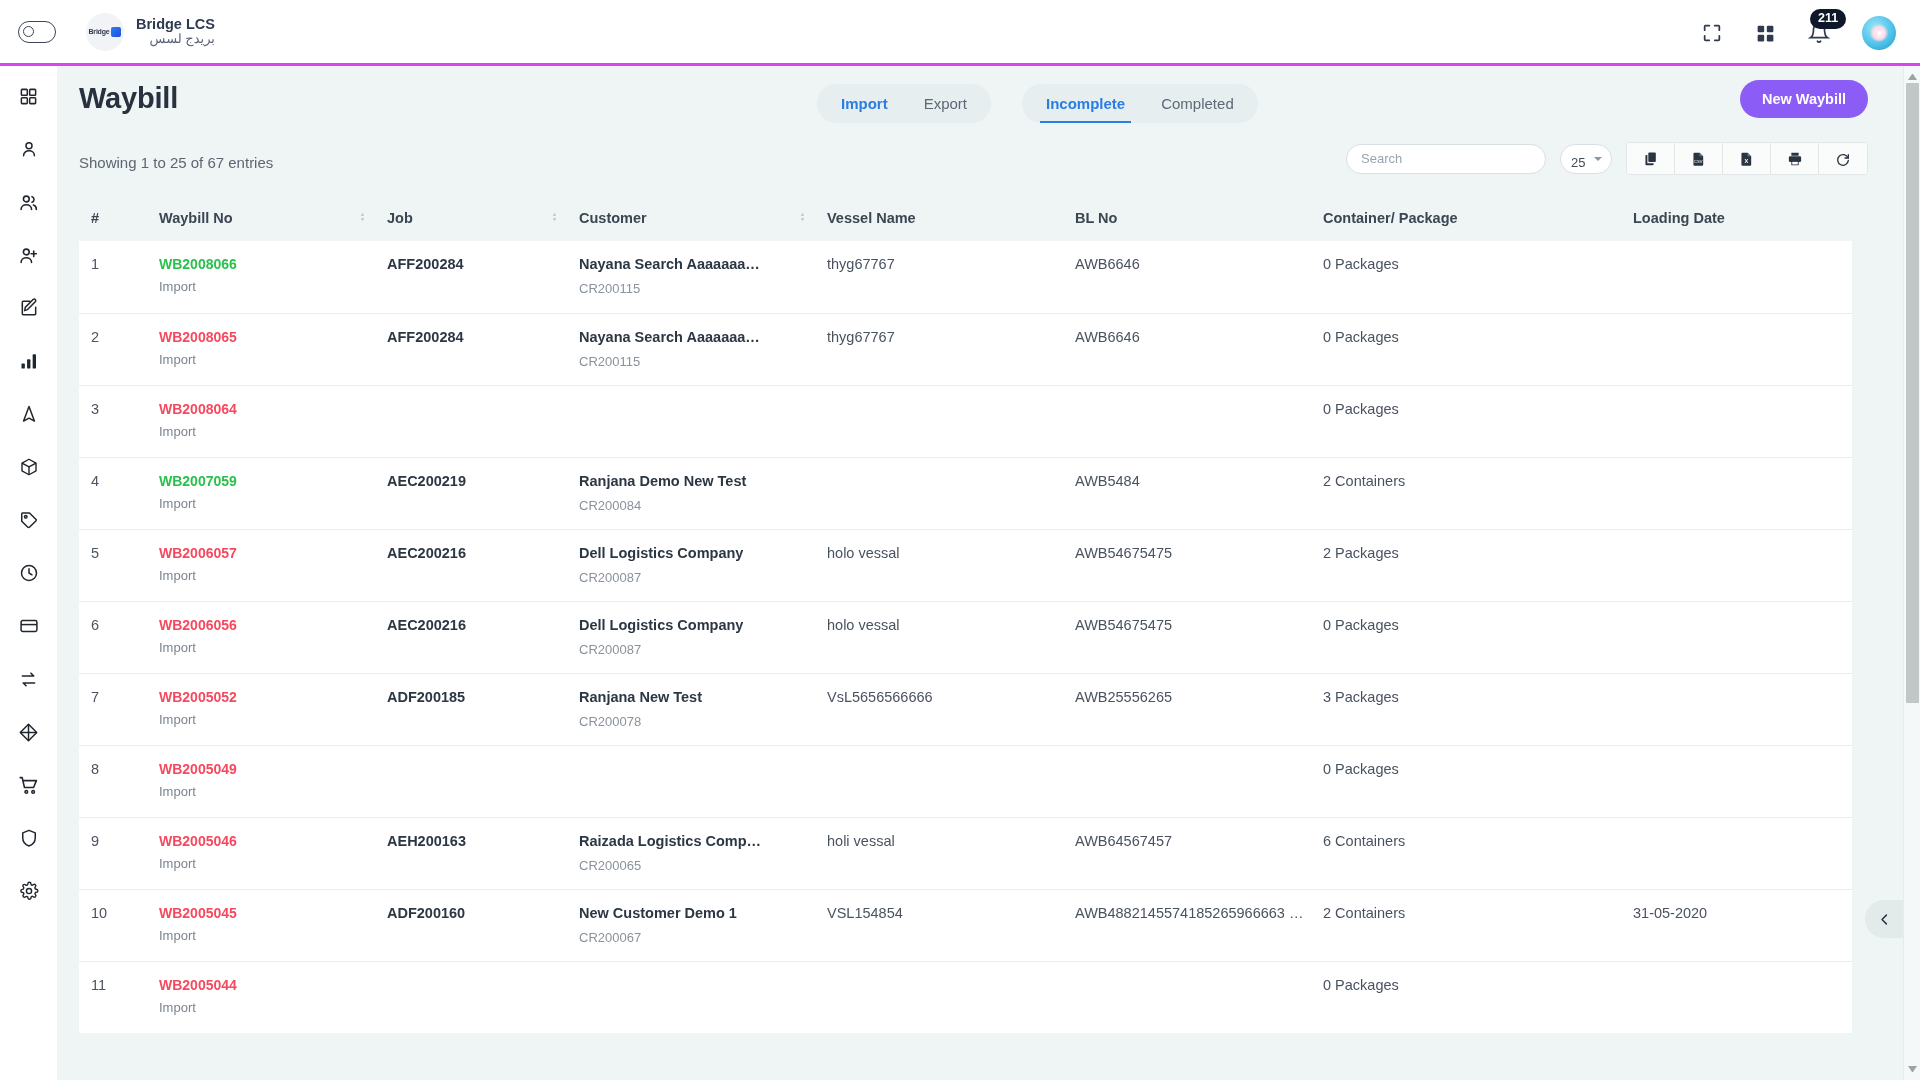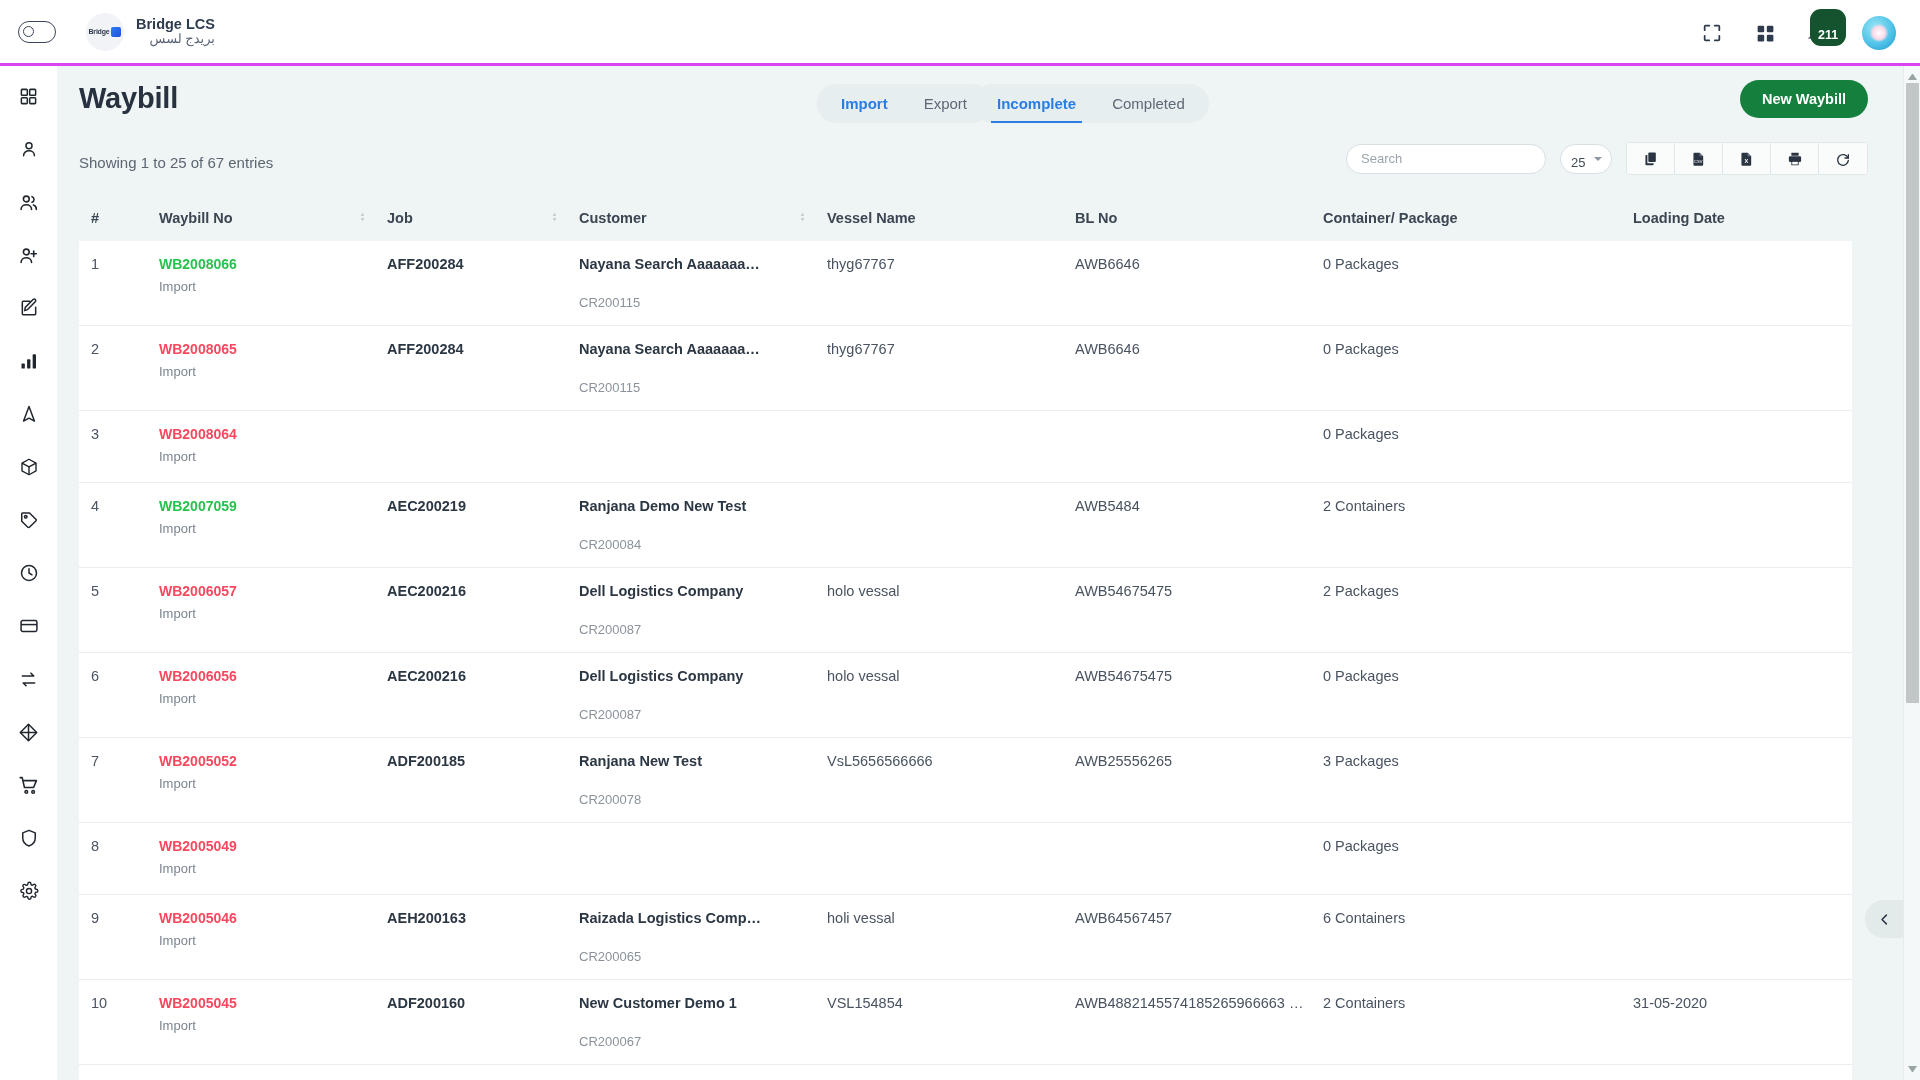--- a/index.html
+++ b/index.html
@@ -63,23 +63,23 @@
   .searchwrap input::placeholder { color: #a8b0bd; }
 
   .top-right {
     position: absolute; right: 24px; top: 0; height: 66px;
     display: flex; align-items: center; gap: 32px;
   }
   .icon-btn { cursor: pointer; display: flex; align-items: center; justify-content: center; }
   .bell-wrap { position: relative; }
   .badge {
     position: absolute; top: -13px; left: 2px;
-    background: #14532d; color: #fff;
+    background: #0f172a; color: #fff;
     font-size: 12.5px; font-weight: 700;
-    border-radius: 11px; padding: 20px 8px 3px;
+    border-radius: 11px; padding: 3px 8px 3px;
     min-width: 34px; line-height: 1.1;
   }
   .avatar {
     width: 34px; height: 34px; border-radius: 50%;
     background: radial-gradient(circle at 40% 35%, #9fe6f5 0%, #4fc3e8 55%, #2196c9 100%);
     overflow: hidden; position: relative; cursor: pointer;
   }
   .avatar::after {
     content: ""; position: absolute; left: 7px; top: 8px;
     width: 20px; height: 18px;
@@ -115,25 +115,25 @@
     padding: 0 18px; height: 39px; line-height: 39px;
     font-size: 15px; color: #5d6875; cursor: pointer;
     position: relative;
   }
   .pill .t.active { color: #2a7de1; font-weight: 600; }
   .pill .t.underline.active::after {
     content: ""; position: absolute; left: 12px; right: 12px; bottom: 0;
     height: 2.5px; background: #2a7de1;
   }
   .tabs-a { left: 760px; }
-  .tabs-b { left: 916px; }
+  .tabs-b { left: 965px; }
 
   .btn-primary {
     position: absolute; right: 40px; top: 14px;
-    background: #15803d; color: #fff;
+    background: #8b5cf6; color: #fff;
     border: none; border-radius: 21px;
     height: 38px; padding: 0 22px;
     font-size: 14.5px; font-weight: 600; cursor: pointer;
     font-family: "Liberation Sans", sans-serif;
   }
 
   
   .toolbar { position: relative; height: 58px; }
   .showing {
     position: absolute; left: 22px; top: 18px;
@@ -180,21 +180,21 @@
   tbody tr { background: #fff; border-bottom: 1px solid #e9edef; height: 72px; }
   tbody tr:last-child { border-bottom: none; }
   .cell { padding: 15px 10px 15px 0; }
   .c-idx { font-size: 14.5px; color: #4a5462; }
   .wb-no { font-size: 14px; font-weight: 700; }
   .wb-green { color: #27c24c; }
   .wb-red { color: #f8485e; }
   .wb-sub { font-size: 13px; color: #7b848f; margin-top: 7px; }
   .c-job { font-size: 14.5px; font-weight: 700; color: #2c3744; }
   .c-cust { font-size: 14.5px; font-weight: 700; color: #2c3744; white-space: nowrap; overflow: hidden; text-overflow: ellipsis; max-width: 186px; }
-  .c-cust-sub { font-size: 13px; color: #8a929c; margin-top: 23px; }
+  .c-cust-sub { font-size: 13px; color: #8a929c; margin-top: 9px; }
   .c-plain { font-size: 14.5px; color: #495360; white-space: nowrap; overflow: hidden; text-overflow: ellipsis; }
   .c-bl { max-width: 230px; }
 
   
   .w-idx { width: 80px; padding-left: 12px !important; }
   .w-wb  { width: 228px; margin-left: 20px; }
   .w-job { width: 192px; }
   .w-cust{ width: 248px; }
   .w-ves { width: 248px; }
   .w-bl  { width: 248px; }

